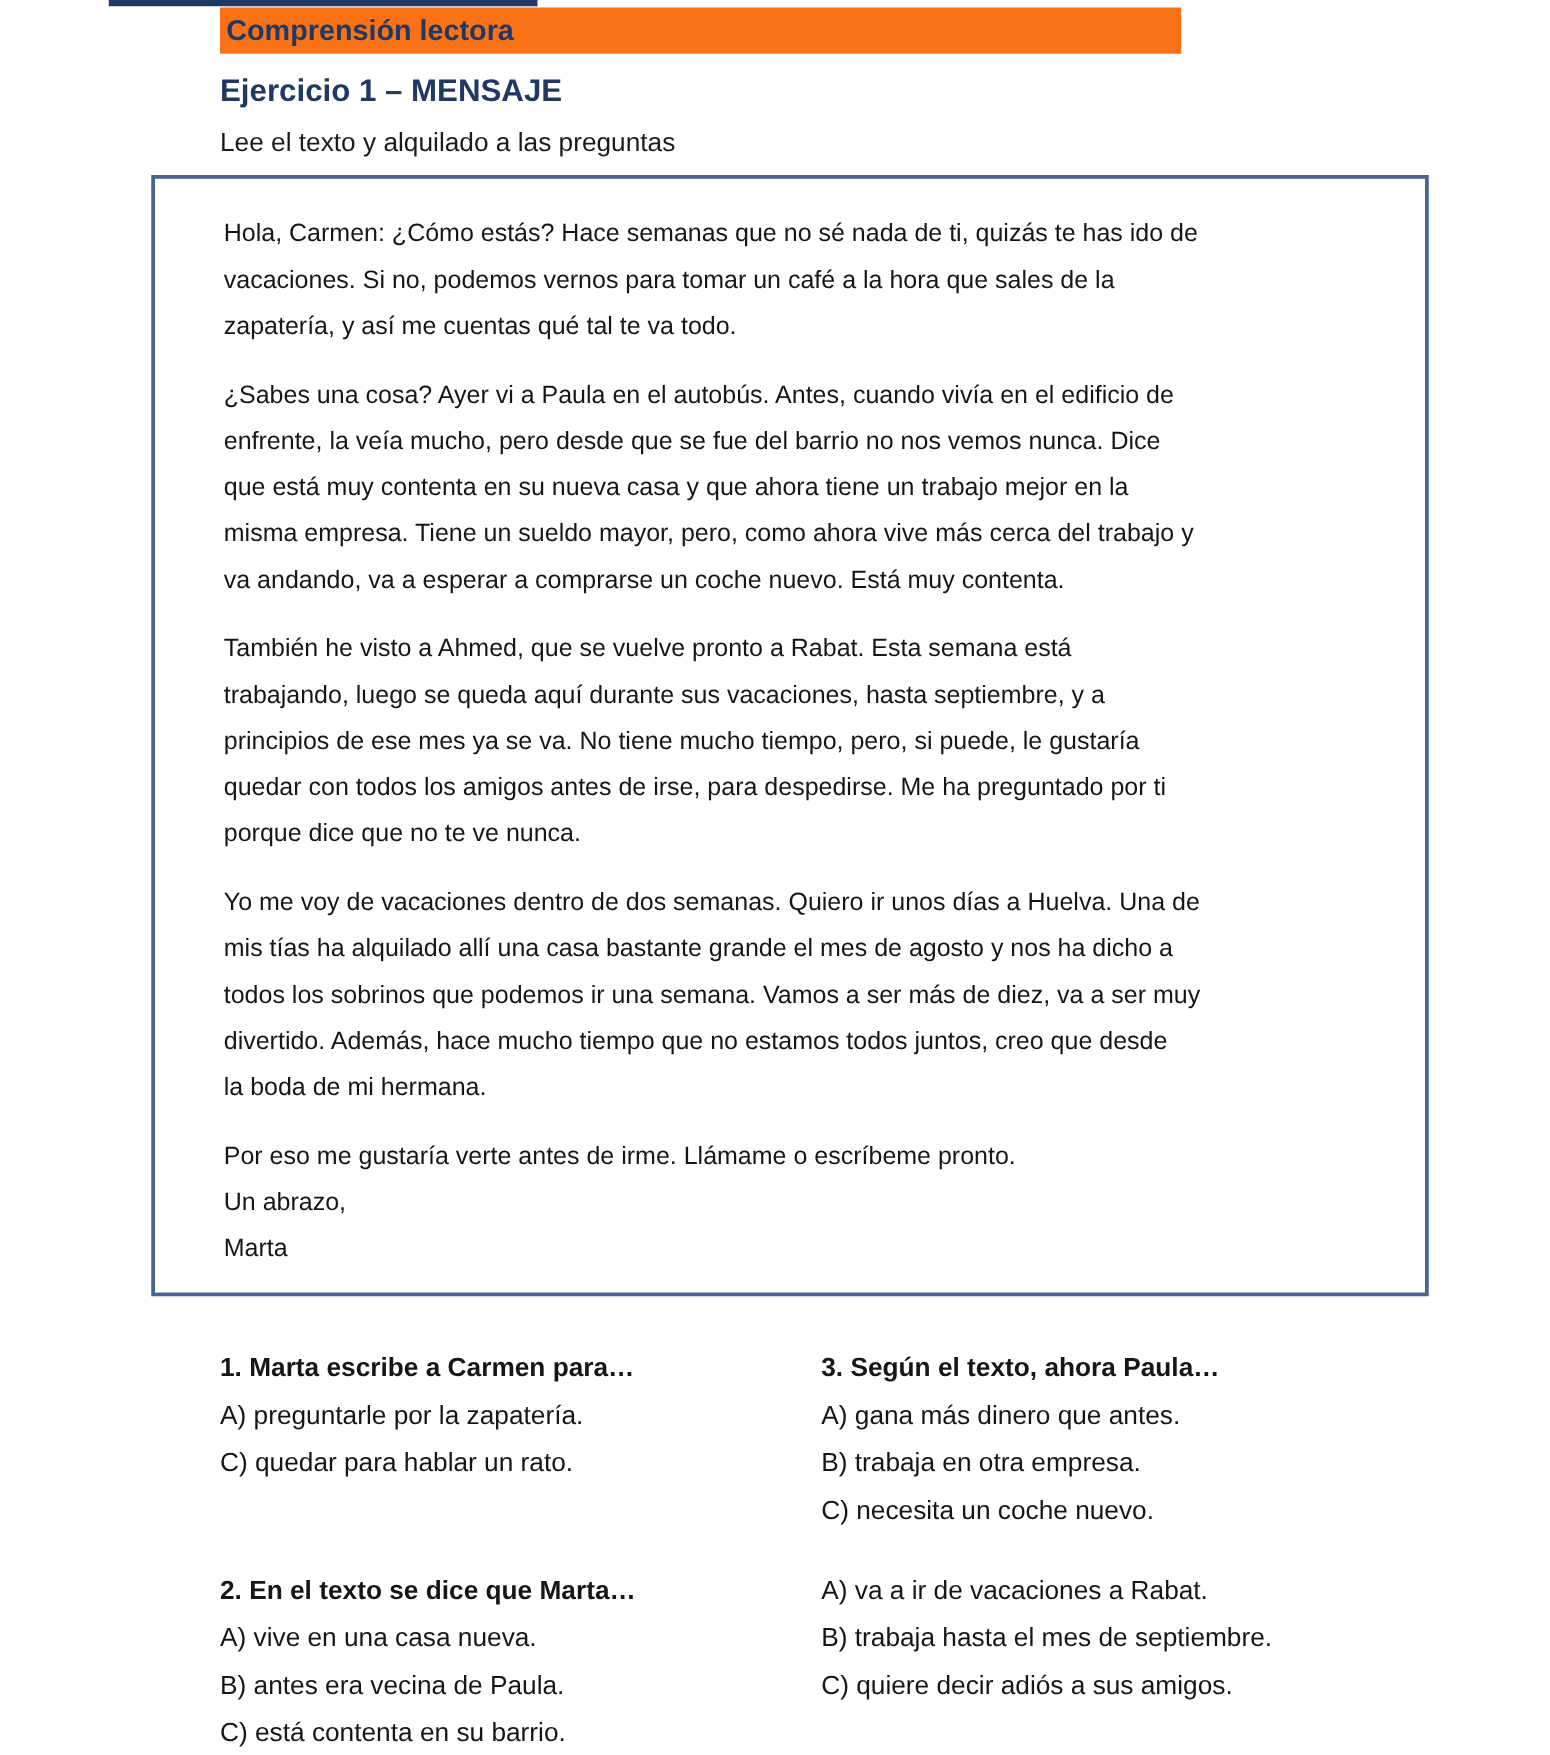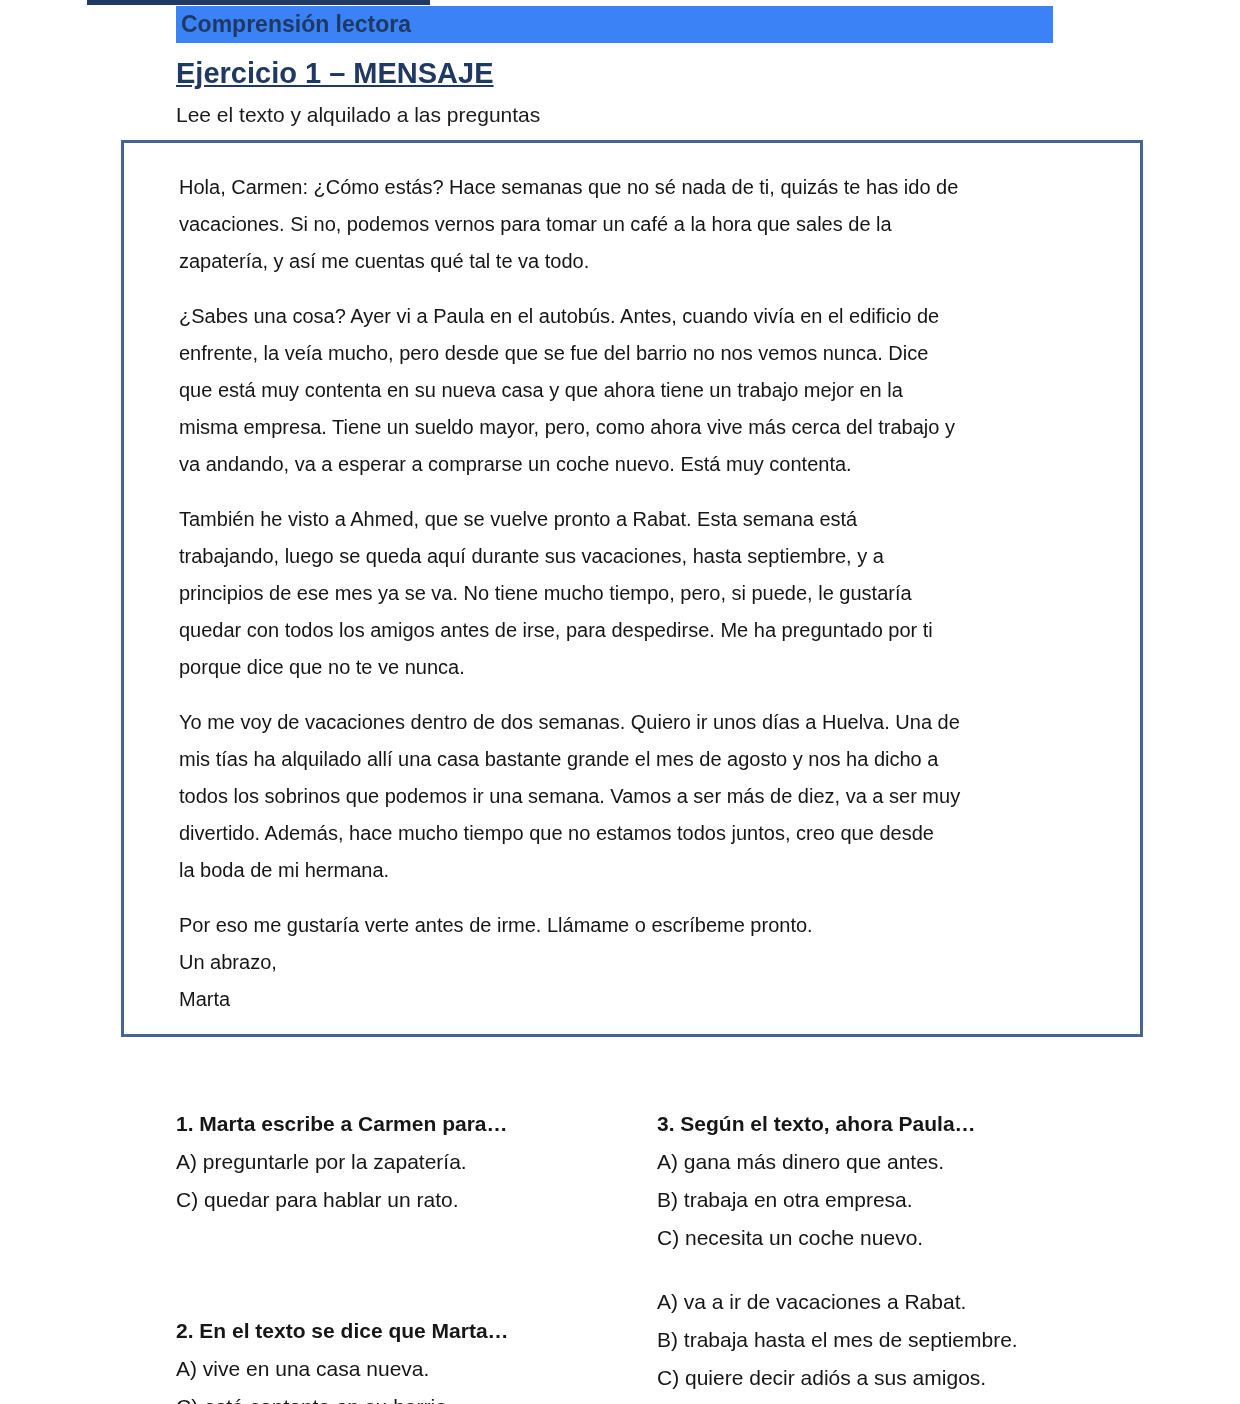--- a/index.html
+++ b/index.html
@@ -20,39 +20,38 @@
     left: 87px;
     top: 0;
     width: 343px;
     height: 5px;
     background: #1f3864;
   }
   .header-bar {
     position: absolute;
     left: 176px;
     top: 6px;
-    width: 877px;
+    width: 769px;
     height: 37px;
-    background: #3b82f6;
+    background: #f97316;
     color: #1f3864;
     font-size: 23px;
     font-weight: bold;
     line-height: 37px;
     padding-left: 5px;
     box-sizing: border-box;
   }
   .exercise-title {
     position: absolute;
     left: 176px;
     top: 56px;
     color: #1f3864;
-    font-size: 29px;
+    font-size: 25px;
     font-weight: bold;
     line-height: 34px;
-    text-decoration: underline;
   }
   .instruction {
     position: absolute;
     left: 176px;
     top: 100px;
     font-size: 21px;
     line-height: 30px;
     color: #1b1b1b;
   }
   .letter-box {
@@ -85,21 +84,20 @@
     display: grid;
     grid-template-columns: 481px 1fr;
     row-gap: 26px;
     font-size: 21px;
     line-height: 38px;
     color: #161616;
   }
   .q-title {
     font-weight: bold;
     white-space: nowrap;
-    margin-top: 29px;
   }
   .q-option {
     white-space: nowrap;
   }
 </style>
 </head>
 <body>
 
 <div class="top-strip"></div>
 
@@ -156,20 +154,21 @@
   <div class="question">
     <div class="q-title">3. Según el texto, ahora Paula…</div>
     <div class="q-option">A) gana más dinero que antes.</div>
     <div class="q-option">B) trabaja en otra empresa.</div>
     <div class="q-option">C) necesita un coche nuevo.</div>
   </div>
 
   <div class="question">
     <div class="q-title">2. En el texto se dice que Marta…</div>
     <div class="q-option">A) vive en una casa nueva.</div>
+    <div class="q-option">B) antes era vecina de Paula.</div>
     <div class="q-option">C) está contenta en su barrio.</div>
   </div>
 
   <div class="question">
     <div class="q-option">A) va a ir de vacaciones a Rabat.</div>
     <div class="q-option">B) trabaja hasta el mes de septiembre.</div>
     <div class="q-option">C) quiere decir adiós a sus amigos.</div>
   </div>
 
 </div>

